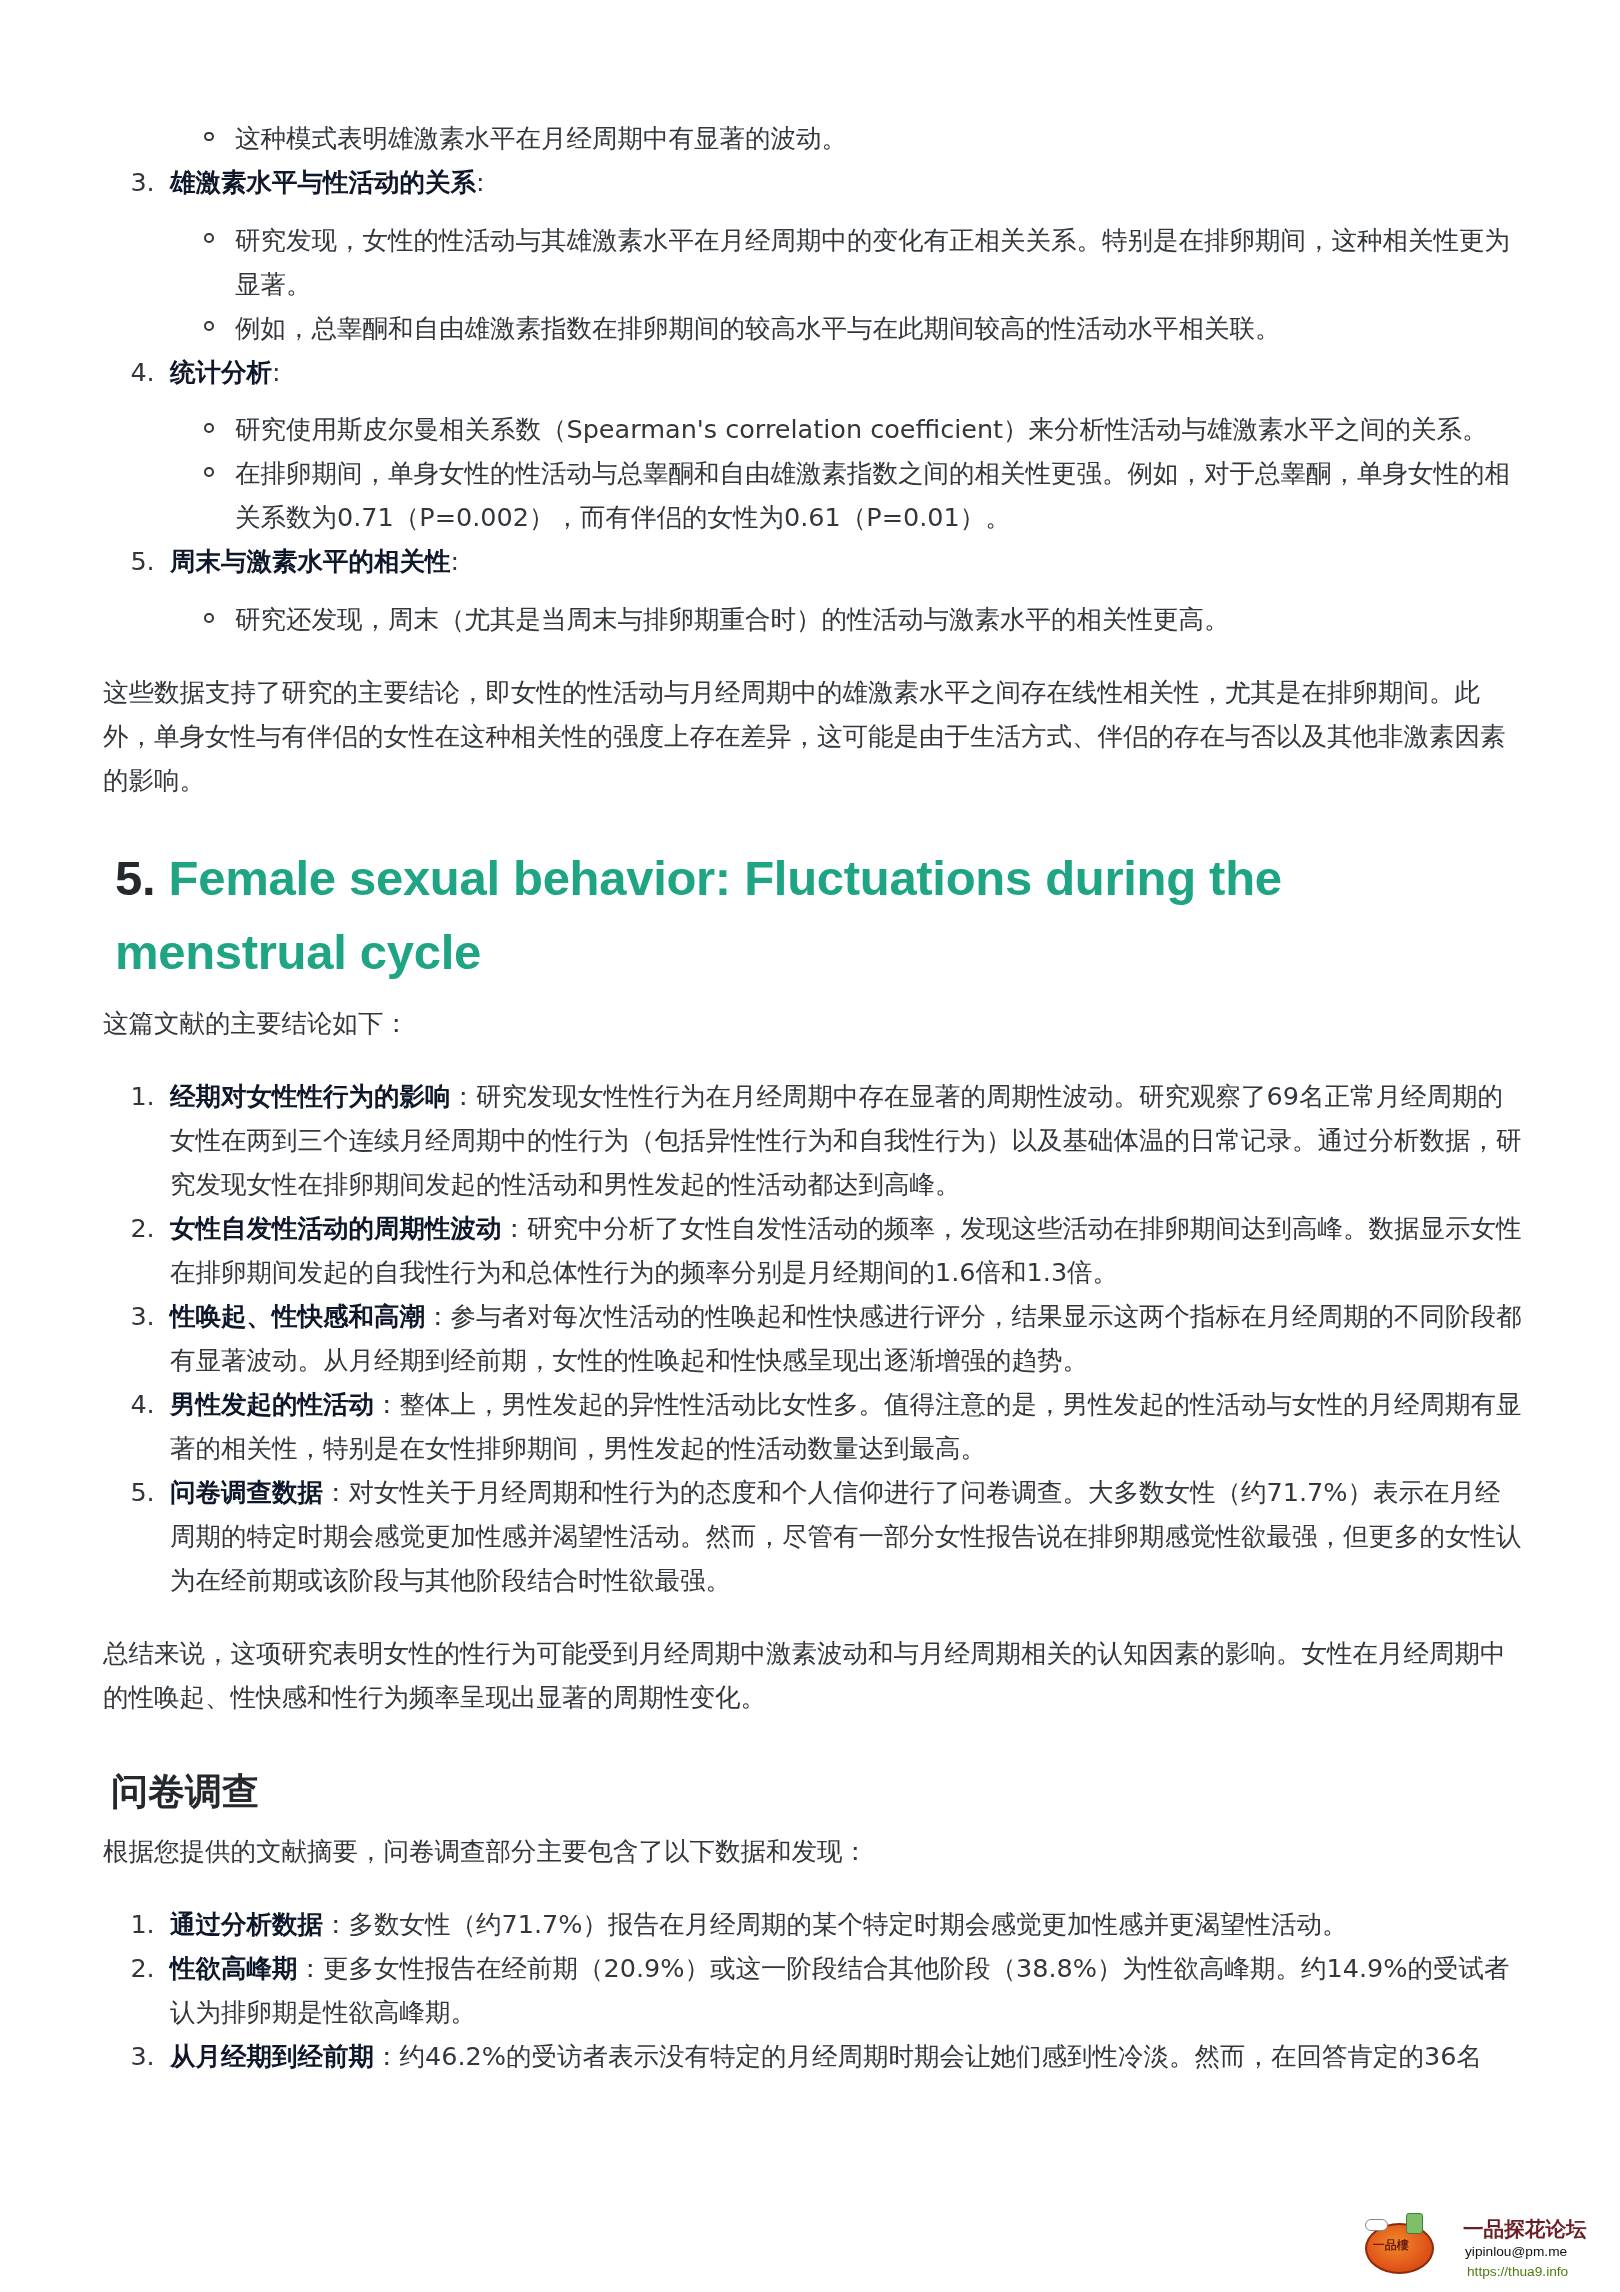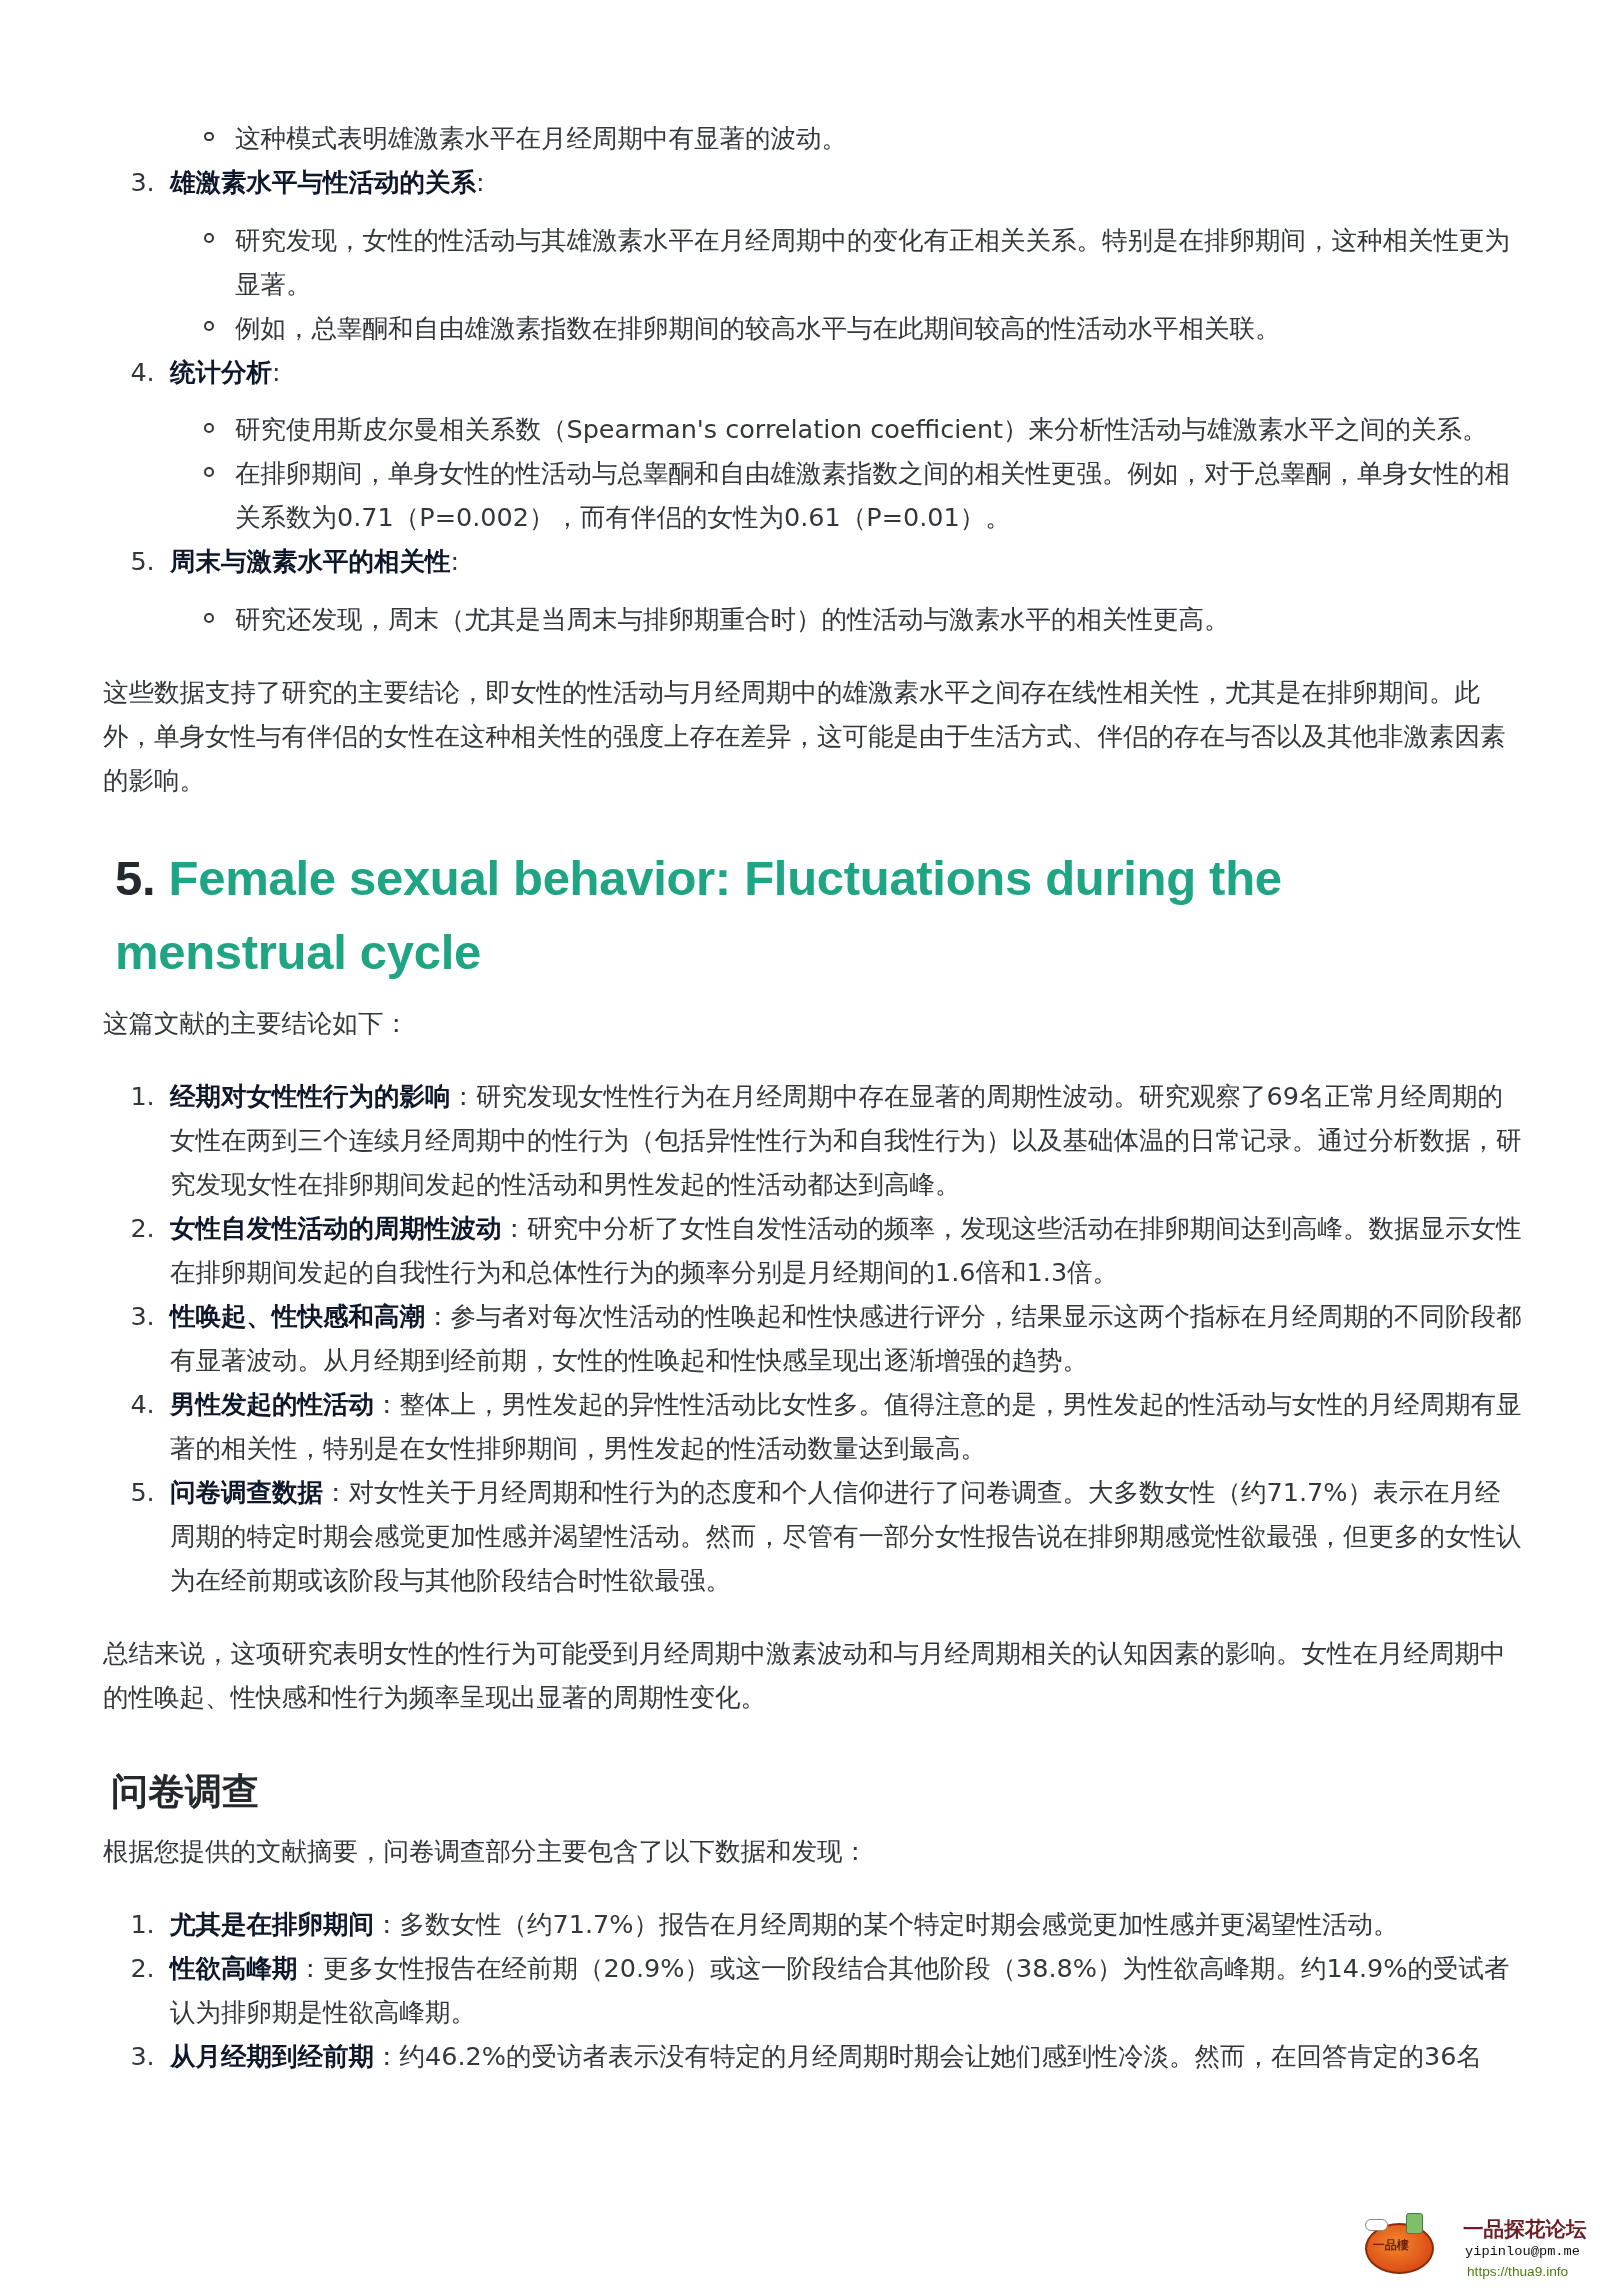--- a/index.html
+++ b/index.html
@@ -31,21 +31,21 @@
   .watermark { position: absolute; left: 1355px; top: 2205px; width: 255px; height: 78px; }
   .logo {
     position: absolute; left: 9.8px; top: 17.6px; width: 65px; height: 47px; border-radius: 50%;
     background: radial-gradient(ellipse at 45% 40%, #f28a2a 0%, #e0561a 60%, #b63c10 100%);
     border: 2px solid #8c2a0a;
   }
   .logo .lg-text { position: absolute; left: 5.9px; top: 12.7px; font-size: 12px; font-weight: bold; color: #6b1d12; white-space: nowrap; }
   .logo .cup { position: absolute; left: 39px; top: -11.8px; width: 15.7px; height: 19.6px; background: #7fbf6a; border-radius: 2.9px; border: 1px solid #3f7f3a; }
   .logo .cloud { position: absolute; left: -2px; top: -5.9px; width: 21.6px; height: 9.8px; background: #fff; border: 1px solid #888; border-radius: 7.8px; }
   .wm-title { position: absolute; left: 108px; top: 9.8px; font-size: 20.6px; font-weight: bold; color: #6b1f24; white-space: nowrap; }
-  .wm-mail { position: absolute; left: 110px; top: 39px; font-family: Liberation Mono, monospace; font-size: 13.7px; color: #111; text-align: right; }
+  .wm-mail { position: absolute; left: 110px; top: 39px; font-family: Liberation Sans, sans-serif; font-size: 13.7px; color: #111; text-align: right; }
   .wm-url { position: absolute; left: 112px; top: 59px; font-family: "Liberation Sans", sans-serif; font-size: 13.7px; color: #4d7c0f; }
 </style>
 </head>
 <body>
 
 <div class="page">
 
   <ul class="sub">
     <li><span class="bullet"></span><span>这种模式表明雄激素水平在月经周期中有显著的波动。</span></li>
   </ul>
@@ -103,21 +103,21 @@
 
   <div class="gap-m"></div>
   <div class="txt">总结来说，这项研究表明女性的性行为可能受到月经周期中激素波动和与月经周期相关的认知因素的影响。女性在月经周期中的性唤起、性快感和性行为频率呈现出显著的周期性变化。</div>
 
   <div style="height:35px"></div>
   <h3 class="sub-title">问卷调查</h3>
   <div class="txt">根据您提供的文献摘要，问卷调查部分主要包含了以下数据和发现：</div>
 
   <div class="gap-m"></div>
   <ol class="main">
-    <li><span class="num">1.</span><b>尤其是在排卵期间</b><span>：</span><span>多数女性（约71.7%）报告在月经周期的某个特定时期会感觉更加性感并更渴望性活动。</span></li>
+    <li><span class="num">1.</span><b>通过分析数据</b><span>：</span><span>多数女性（约71.7%）报告在月经周期的某个特定时期会感觉更加性感并更渴望性活动。</span></li>
     <li><span class="num">2.</span><b>性欲高峰期</b><span>：</span><span>更多女性报告在经前期（20.9%）或这一阶段结合其他阶段（38.8%）为性欲高峰期。约14.9%的受试者认为排卵期是性欲高峰期。</span></li>
     <li><span class="num">3.</span><b>从月经期到经前期</b><span>：</span><span>约46.2%的受访者表示没有特定的月经周期时期会让她们感到性冷淡。然而，在回答肯定的36名</span></li>
   </ol>
 </div>
 
 <div class="watermark">
   <div class="logo">
     <div class="cloud"></div>
     <div class="cup"></div>
     <span class="lg-text">一品樓</span>

